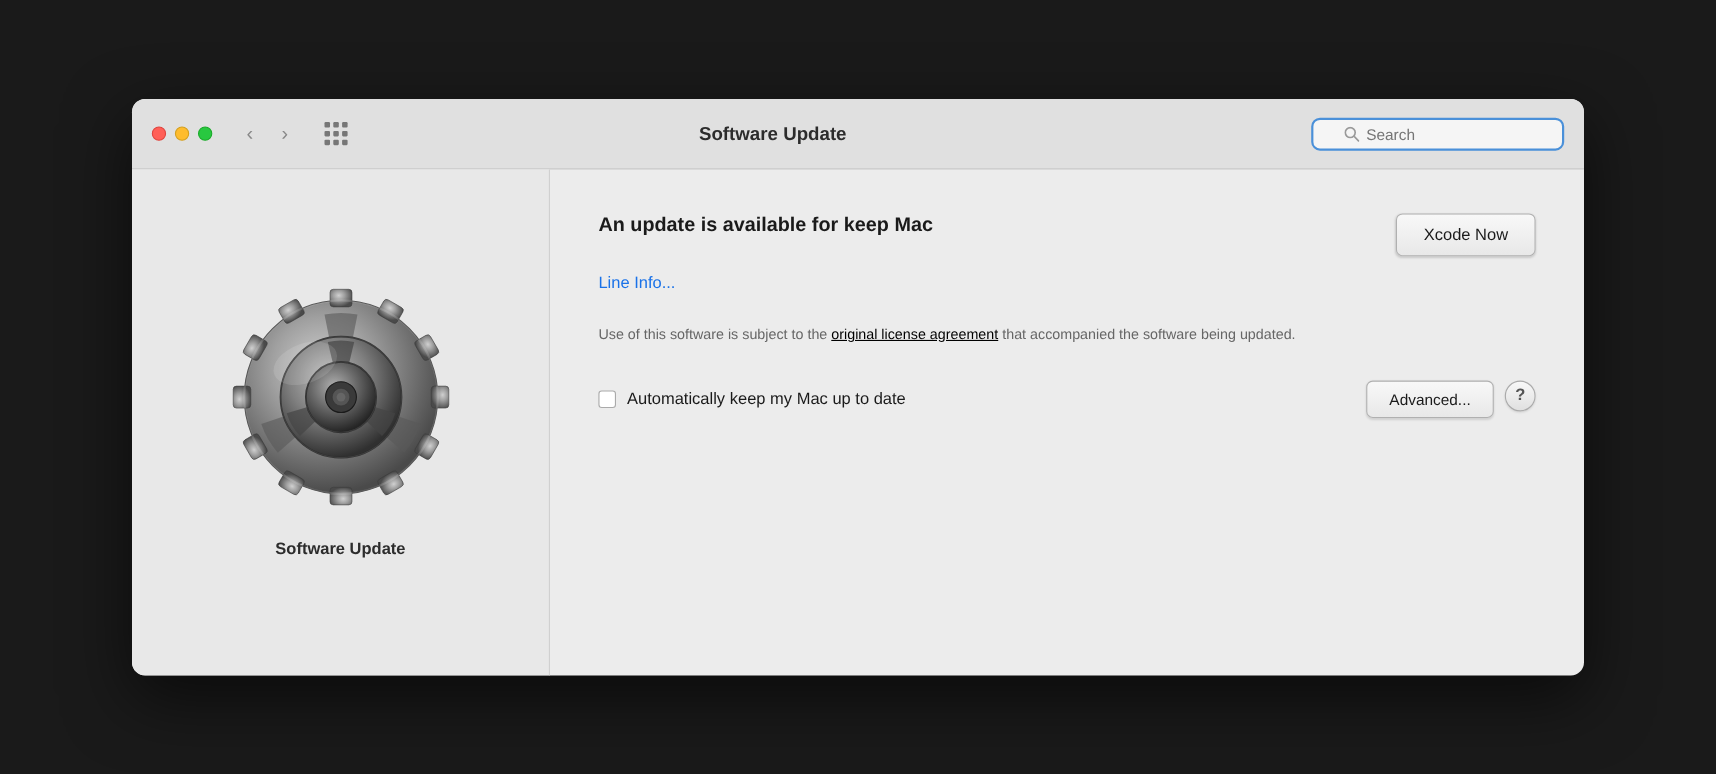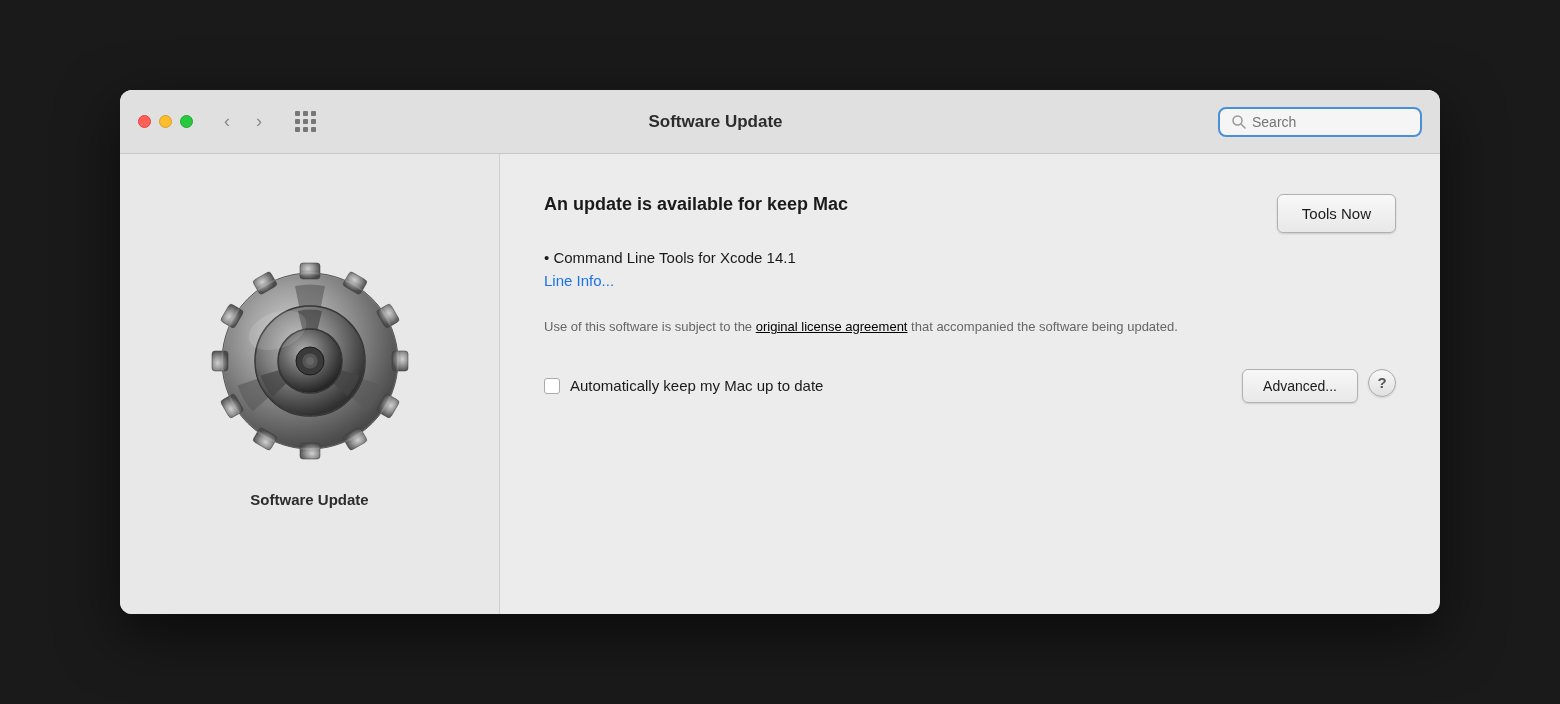--- a/index.html
+++ b/index.html
@@ -95,22 +95,22 @@
       color: #2c2c2c;
       margin-left: -120px;
     }
 
     .search-bar {
       display: flex;
       align-items: center;
       background: #f5f5f5;
       border: 2px solid #4a90d9;
       border-radius: 8px;
-      padding: 5px 12px;
-      width: 204px;
+      padding: 5px 28px;
+      width: 230px;
       gap: 6px;
     }
 
     .search-icon-svg {
       color: #999;
       font-size: 14px;
       flex-shrink: 0;
     }
 
     .search-input {
@@ -410,24 +410,23 @@
             <ellipse cx="-20" cy="-40" rx="30" ry="18" fill="rgba(255,255,255,0.12)" transform="rotate(-20)"></ellipse>
           </g>
         </svg>
       </div>
       <div class="sidebar-label">Software Update</div>
     </div>
 
     <div class="main-panel">
       <div class="update-header">
         <div class="update-title">An update is available for keep Mac</div>
-        <button class="update-now-btn">Tools Now</button>
+        <button class="update-now-btn">Xcode Now</button>
       </div>
 
-      <div class="update-item">• Command Line Tools for Xcode 14.1</div>
 
       <a class="more-info-link" href="#">Line Info...</a>
 
       <p class="license-text">
         <span>Use of this software is subject to the </span><a class="license-link" href="#">original license agreement</a><span> that accompanied the software being updated.</span>
       </p>
 
       <div class="bottom-row">
         <div class="auto-update-row">
           <div class="checkbox"></div>

